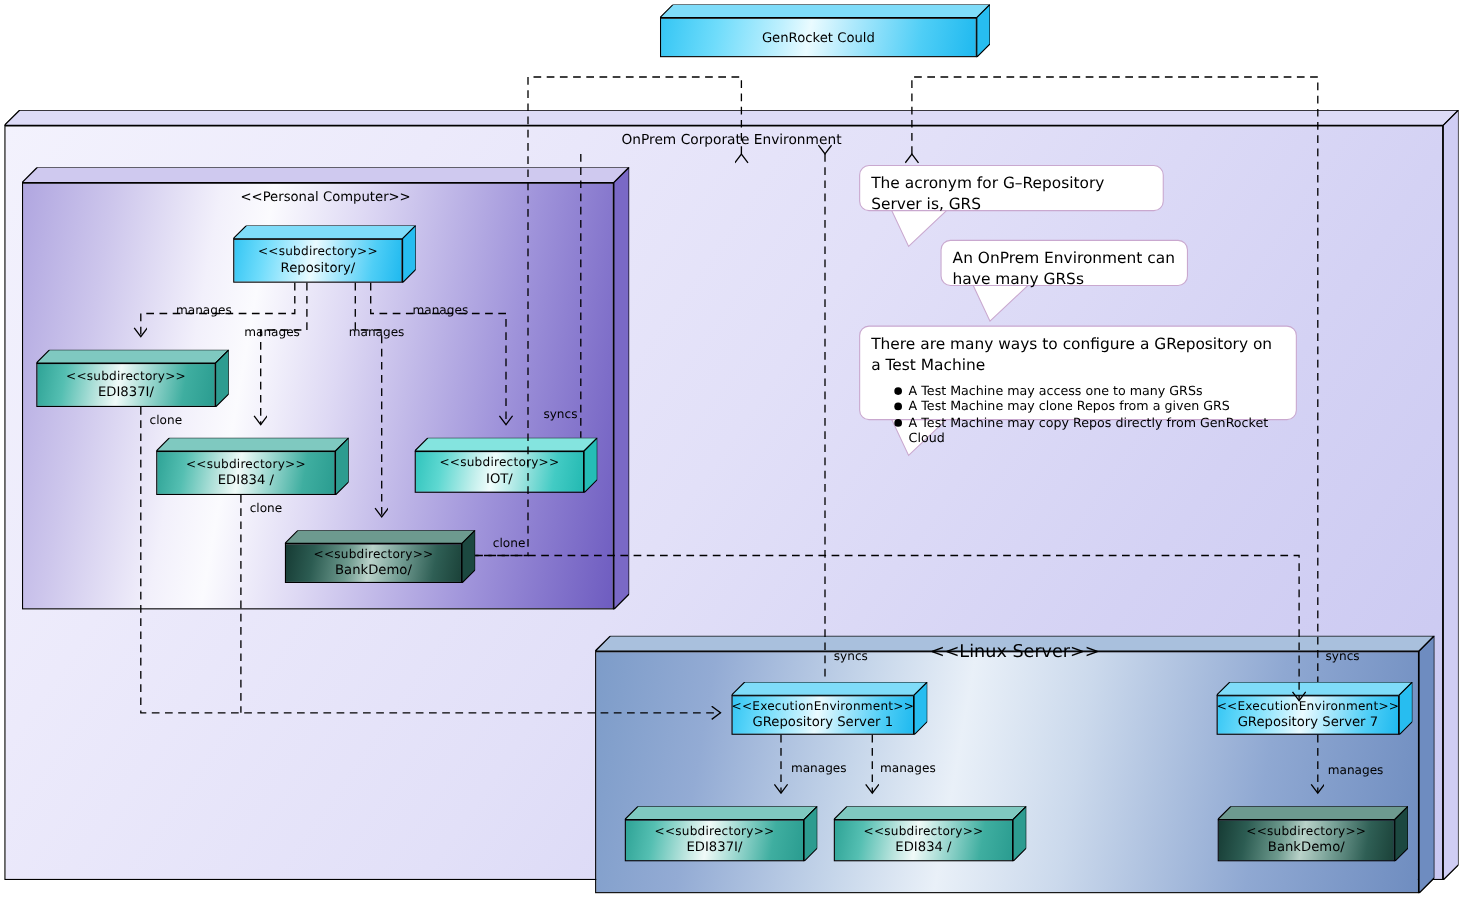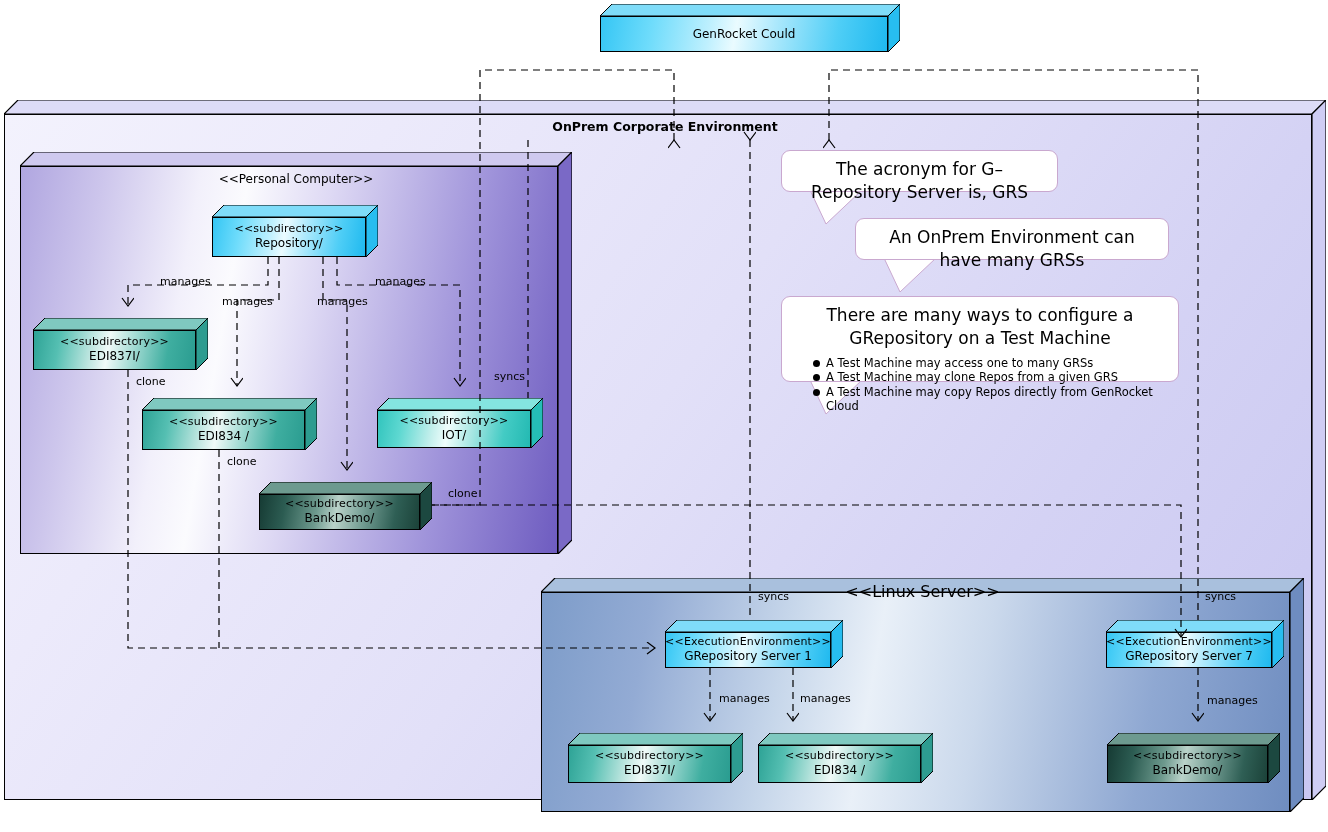--- a/index.html
+++ b/index.html
@@ -27,21 +27,21 @@
   }
   .node .st{font-size:11px;letter-spacing:.2px;color:#000;}
   .node .nm{font-size:12px;font-weight:normal;color:#000;margin-top:1px;}
 
   
   .env{position:absolute;box-sizing:border-box;}
   .env .face{
     position:absolute;left:0;top:14px;right:14px;bottom:0;border:1.2px solid #000;
   }
   .env .lbl{
-    position:absolute;width:100%;text-align:center;font-size:12.5px;font-weight:bold;color:#000;
+    position:absolute;width:100%;text-align:center;font-size:12.5px;font-weight:normal;color:#000;
     z-index:6;
   }
 
   
   #onprem .face{
     background:linear-gradient(125deg,#f3f2fd 0%,#eceafb 22%,#e2e0f8 48%,#d4d2f4 74%,#c9c7f1 100%);
   }
   
   #testmachine .face{
     background:linear-gradient(100deg,#b0a6e0 0%,#cdc6ec 14%,#f2f0fb 30%,#fbfbfe 38%,#ded9f4 52%,#9f93da 78%,#6e5cc0 100%);
@@ -59,21 +59,21 @@
   .dk .face{background:linear-gradient(100deg,#163b34 0%,#2c5c52 16%,#6e9a8e 36%,#b9d2c9 48%,#77a096 64%,#2f5f55 84%,#1b4239 100%);}
 
   
   .note{
     position:absolute;box-sizing:border-box;
     background:#ffffff;border:1px solid #c9a8cf;border-radius:9px;
     color:#000;font-size:11.5px;line-height:1.35;
     padding:7px 10px 7px 10px;
     z-index:30;
   }
-  .note .hd{font-size:17px;text-align:center;}
+  .note .hd{font-size:14px;}
   .note ul{margin:6px 0 0 0;padding:0 0 0 34px;list-style:none;}
   .note li{position:relative;font-size:11.5px;line-height:1.25;}
   .note li:before{
     content:"";position:absolute;left:-13px;top:4px;width:7px;height:7px;
     background:#000;border-radius:50%;
   }
   .tail{position:absolute;z-index:29;}
 
   
   .elabel{
@@ -234,21 +234,21 @@
   </div>
 
   <div class="note" id="note1" style="left:781px;top:150px;width:277px;height:42px;">
     <div class="hd">The acronym for G–Repository Server is, GRS</div>
   </div>
   <svg class="tail" style="left:810px;top:190px;width:70px;height:36px;" viewBox="0 0 70 36">
     <polygon points="0,0 52,0 16,34" fill="#ffffff" stroke="#c9a8cf" stroke-width="1"></polygon>
     <line x1="0" y1="0" x2="52" y2="0" stroke="#ffffff" stroke-width="2"></line>
   </svg>
 
-  <div class="note" id="note2" style="left:855px;top:218px;width:314px;height:42px;">
+  <div class="note" id="note2" style="left:855px;top:218px;width:225px;height:42px;">
     <div class="hd">An OnPrem Environment can have many GRSs</div>
   </div>
   <svg class="tail" style="left:884px;top:258px;width:70px;height:36px;" viewBox="0 0 70 36">
     <polygon points="0,0 52,0 16,34" fill="#ffffff" stroke="#c9a8cf" stroke-width="1"></polygon>
     <line x1="0" y1="0" x2="52" y2="0" stroke="#ffffff" stroke-width="2"></line>
   </svg>
 
   <div class="note" id="note3" style="left:781px;top:296px;width:398px;height:86px;">
     <div class="hd">There are many ways to configure a GRepository on a Test Machine</div>
     <ul>

